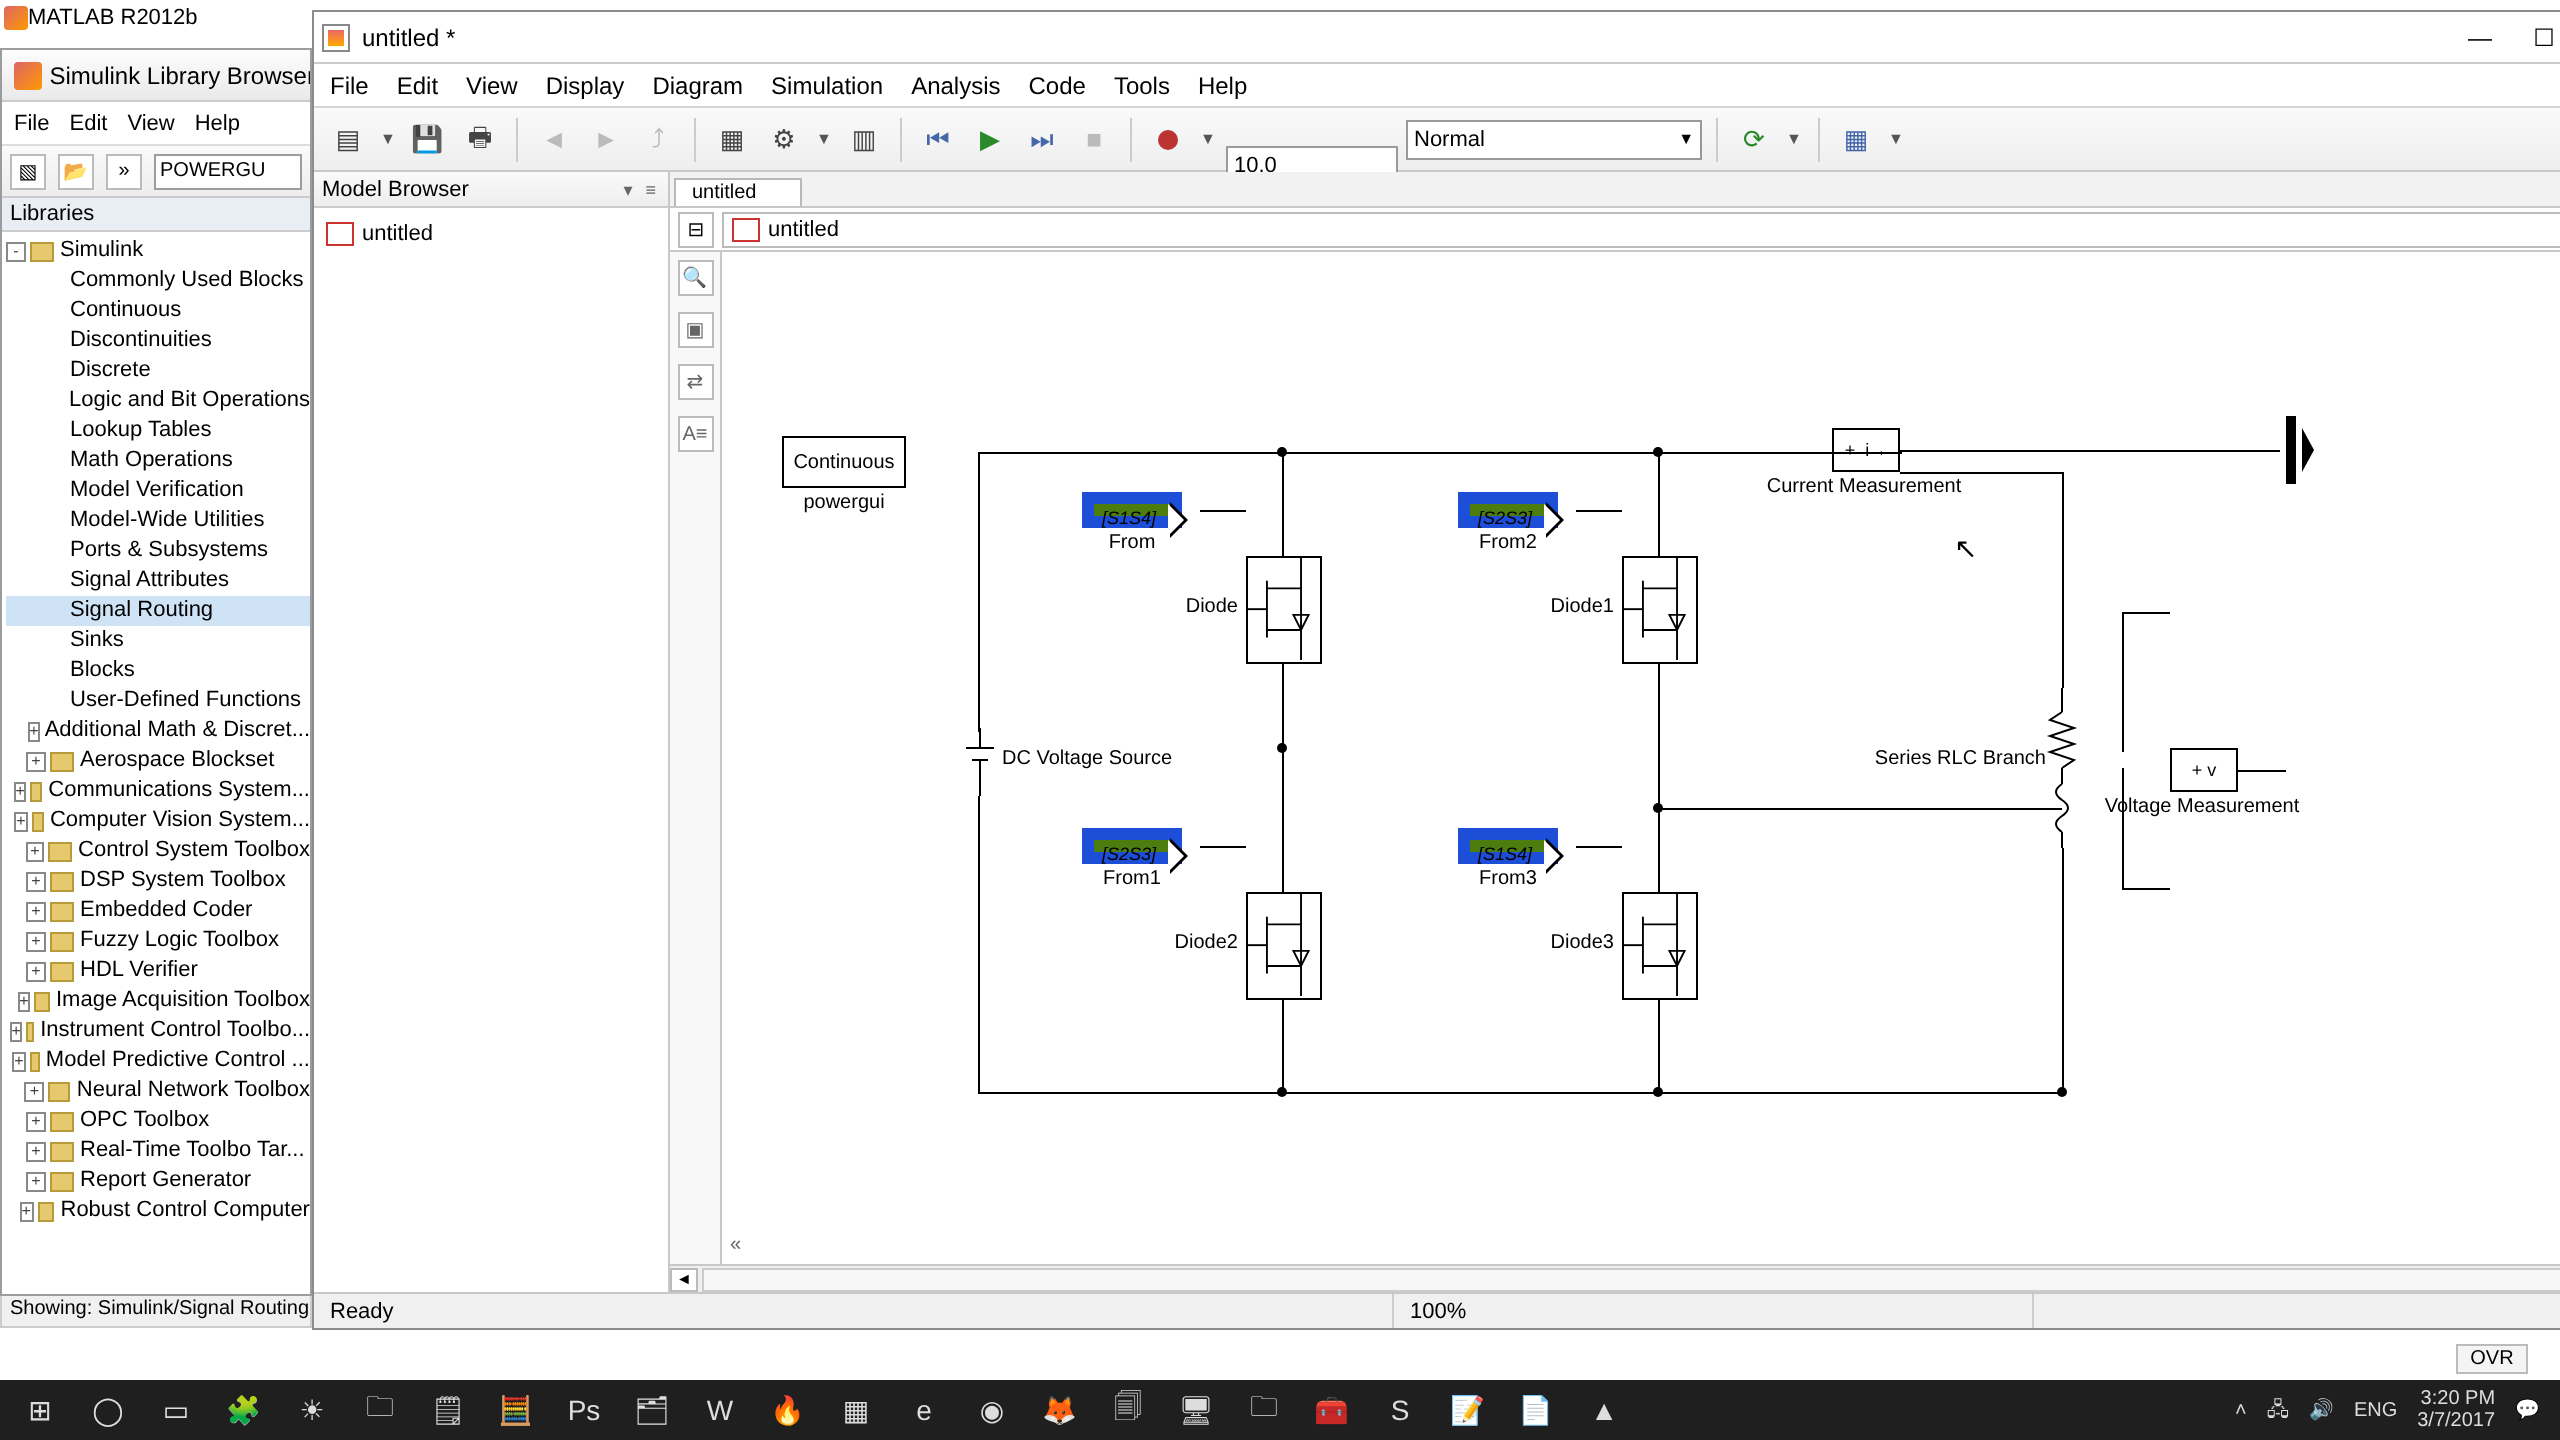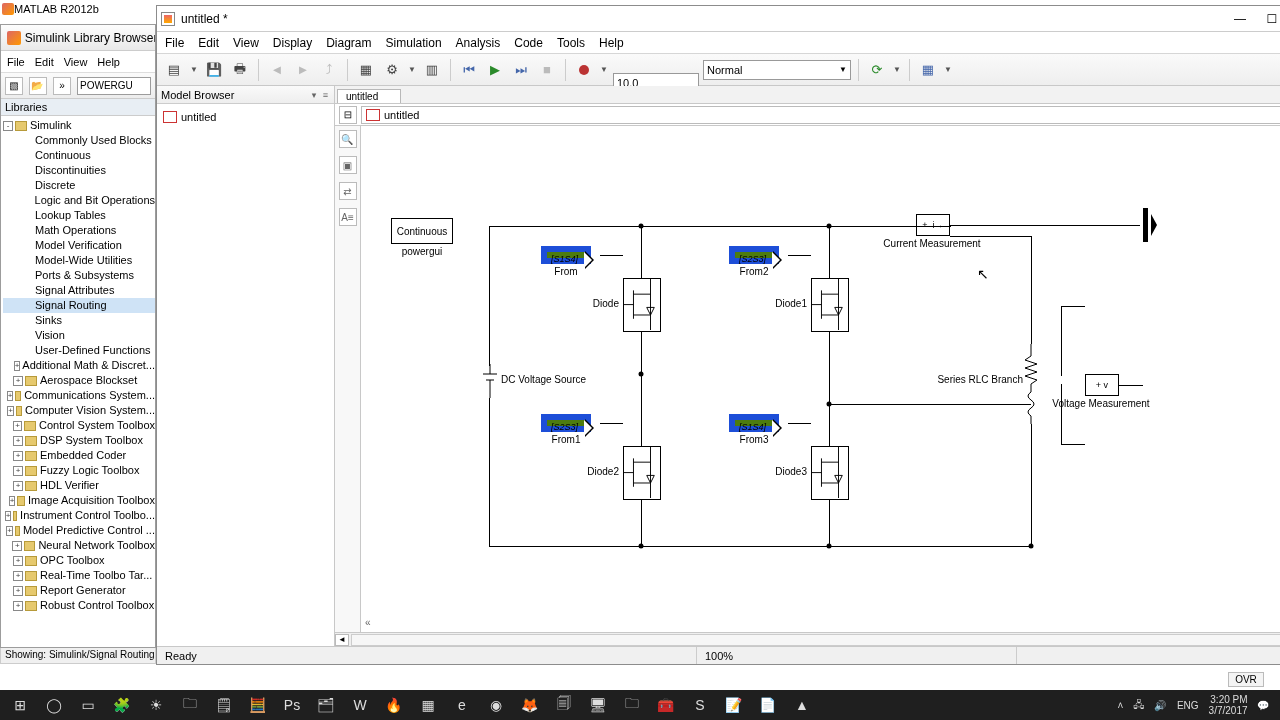--- a/index.html
+++ b/index.html
@@ -194,21 +194,21 @@
         <span>Signal Routing</span>
       </div>
       <div class="row">
         <span class="sp" style="width: 20px;"></span>
         <span class="sp" style="width: 12px;"></span>
         <span>Sinks</span>
       </div>
       <div class="row">
         <span class="sp" style="width: 20px;"></span>
         <span class="sp" style="width: 12px;"></span>
-        <span>Vision</span>
+        <span>Blocks</span>
       </div>
       <div class="row">
         <span class="sp" style="width: 20px;"></span>
         <span class="sp" style="width: 12px;"></span>
         <span>User-Defined Functions</span>
       </div>
       <div class="row">
         <span class="sp" style="width: 20px;"></span>
         <span class="exp">+</span>
         <span>Additional Math &amp; Discret...</span>
@@ -300,21 +300,21 @@
       <div class="row">
         <span class="sp" style="width: 10px;"></span>
         <span class="exp">+</span>
         <span class="ico"></span>
         <span>Report Generator</span>
       </div>
       <div class="row">
         <span class="sp" style="width: 10px;"></span>
         <span class="exp">+</span>
         <span class="ico"></span>
-        <span>Robust Control Toolbox</span>
+        <span>Robust Control Computer</span>
       </div>
     </div>
 </div>
 <div class="lib-foot">Showing: Simulink/Signal Routing</div>
 
 <div class="main-window">
   <div class="mw-titlebar">
     <span class="doc-icon"></span>
     <span class="title">untitled *</span>
     <div class="winbtns">

